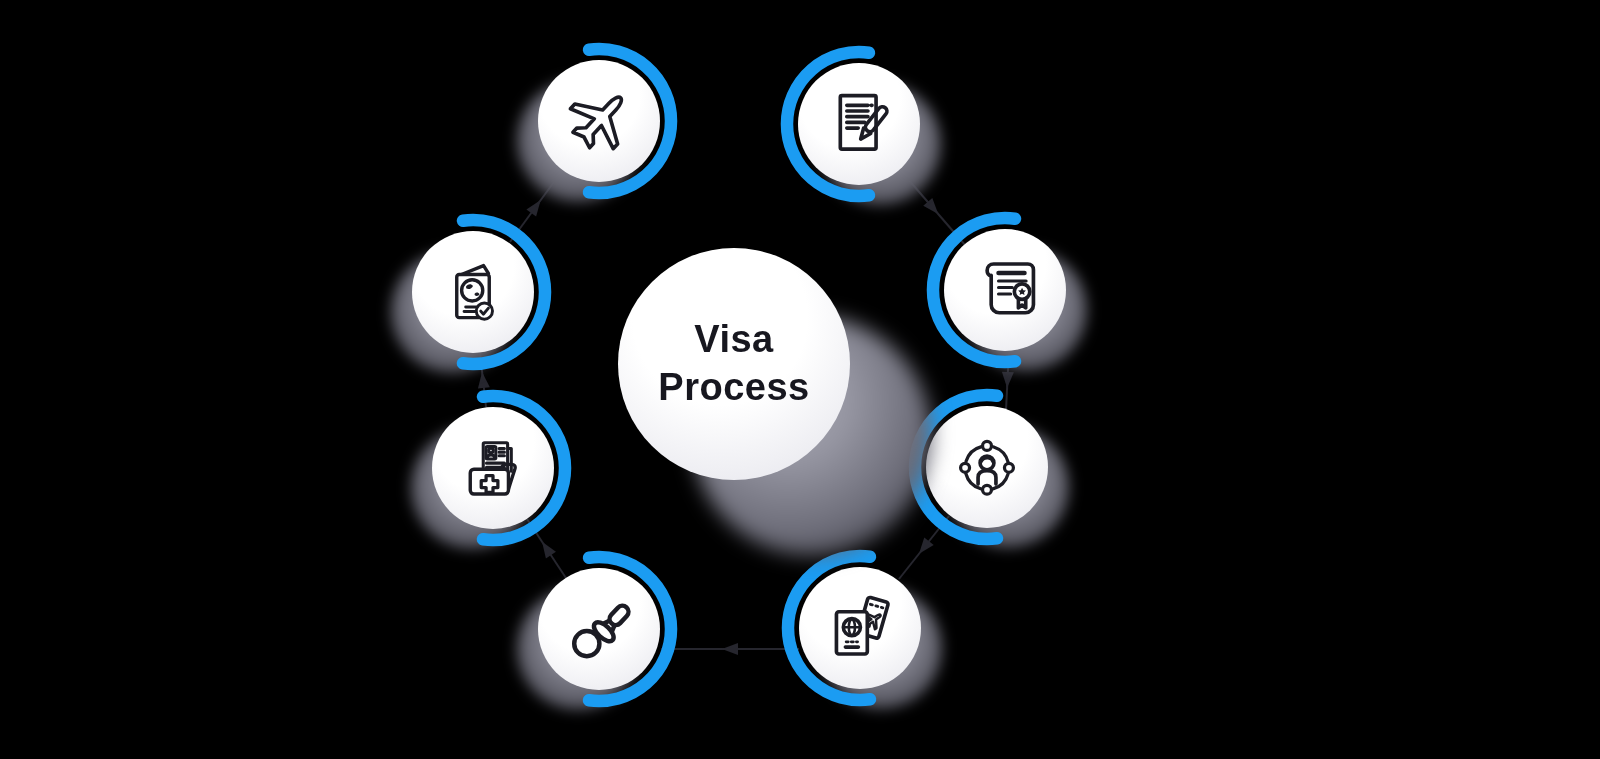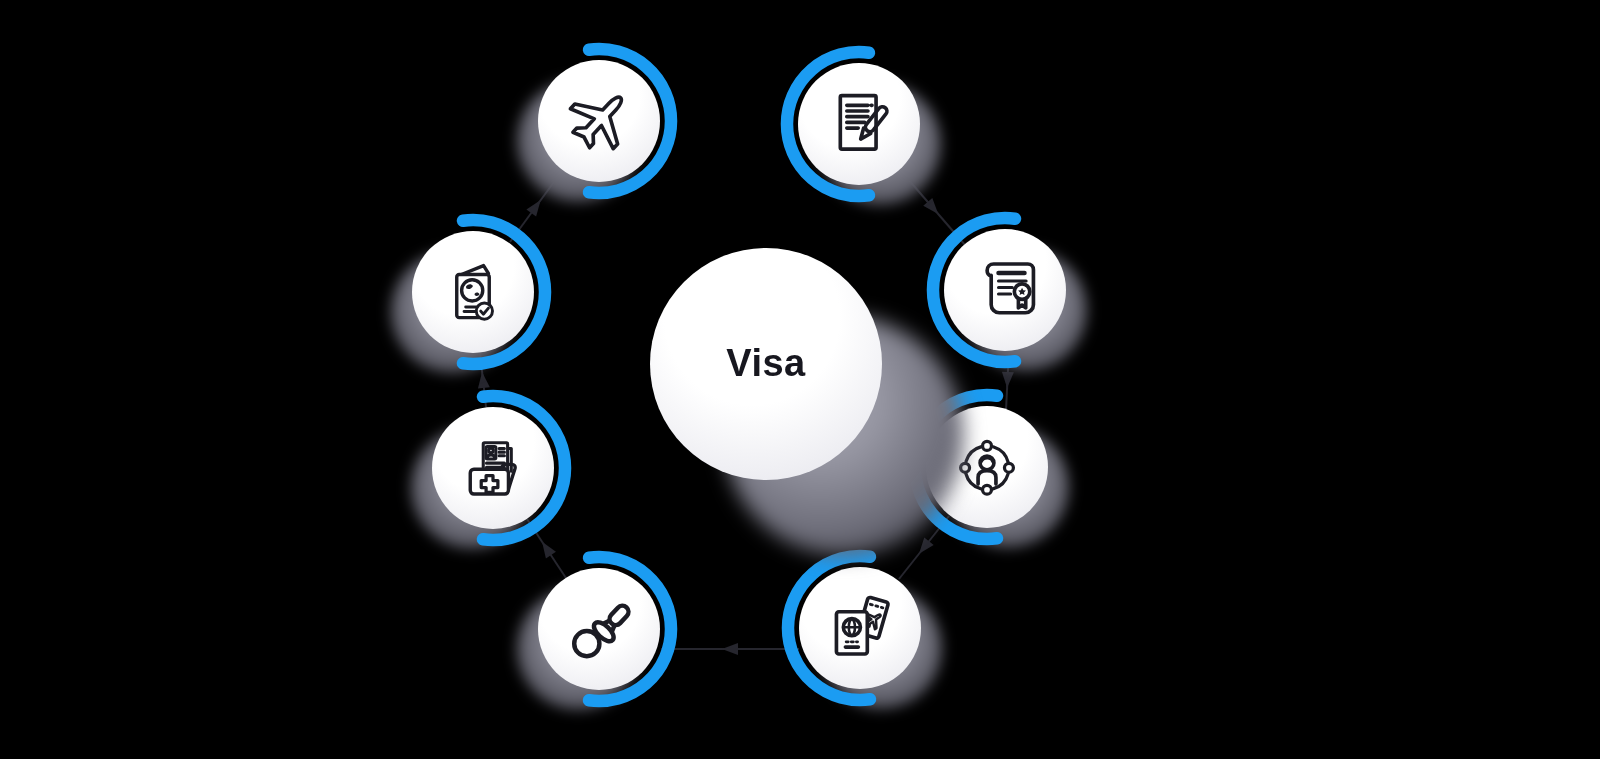--- a/index.html
+++ b/index.html
@@ -18,21 +18,21 @@
   .side-left  .node-shadow{transform:translate(-21px,20px);}
   .side-right .node-shadow{transform:translate(21px,20px);}
   .arc{position:absolute;left:0;top:0;width:170px;height:170px;color:var(--accent,#1b9cf2);}
   .node-circle{
     position:absolute;left:24px;top:24px;width:122px;height:122px;border-radius:50%;
     background:radial-gradient(circle at 42% 28%, #ffffff 45%, #efeff3 78%, #dedee5 100%);
     display:flex;align-items:center;justify-content:center;
   }
   .icon{width:78px;height:78px;color:var(--icon,#1c1c24);}
   .icon *{vector-effect:none;}
-  .center-wrap{position:absolute;left:766px;top:364px;width:232px;height:232px;transform:translate(-50%,-50%);z-index:3;}
+  .center-wrap{position:absolute;left:734px;top:364px;width:232px;height:232px;transform:translate(-50%,-50%);z-index:3;}
   .center-shadow{
     position:absolute;left:74px;top:68px;width:240px;height:240px;border-radius:50%;
     background:radial-gradient(circle at 40% 35%, #9a9aa6 25%, #6a6a76 65%, rgba(50,50,60,0.3) 100%);
     filter:blur(10px);
   }
   .center-circle{
     position:absolute;left:0;top:0;width:232px;height:232px;border-radius:50%;
     background:radial-gradient(circle at 44% 30%, #ffffff 42%, #ececf1 80%, #dcdce3 100%);
     display:flex;align-items:center;justify-content:center;
   }
@@ -206,17 +206,18 @@
         <path d="M57.5 71.5 l3.2 3.8 6.3 -7.4" stroke-width="3.6"></path>
       </svg>
     </div>
   </div>
 
   <div class="center-wrap">
     <div class="center-shadow"></div>
     <div class="center-circle">
       <div class="center-title">
         <span>Visa</span>
+        <span>Process</span>
       </div>
     </div>
   </div>
 
 </div>
 
 </body></html>

